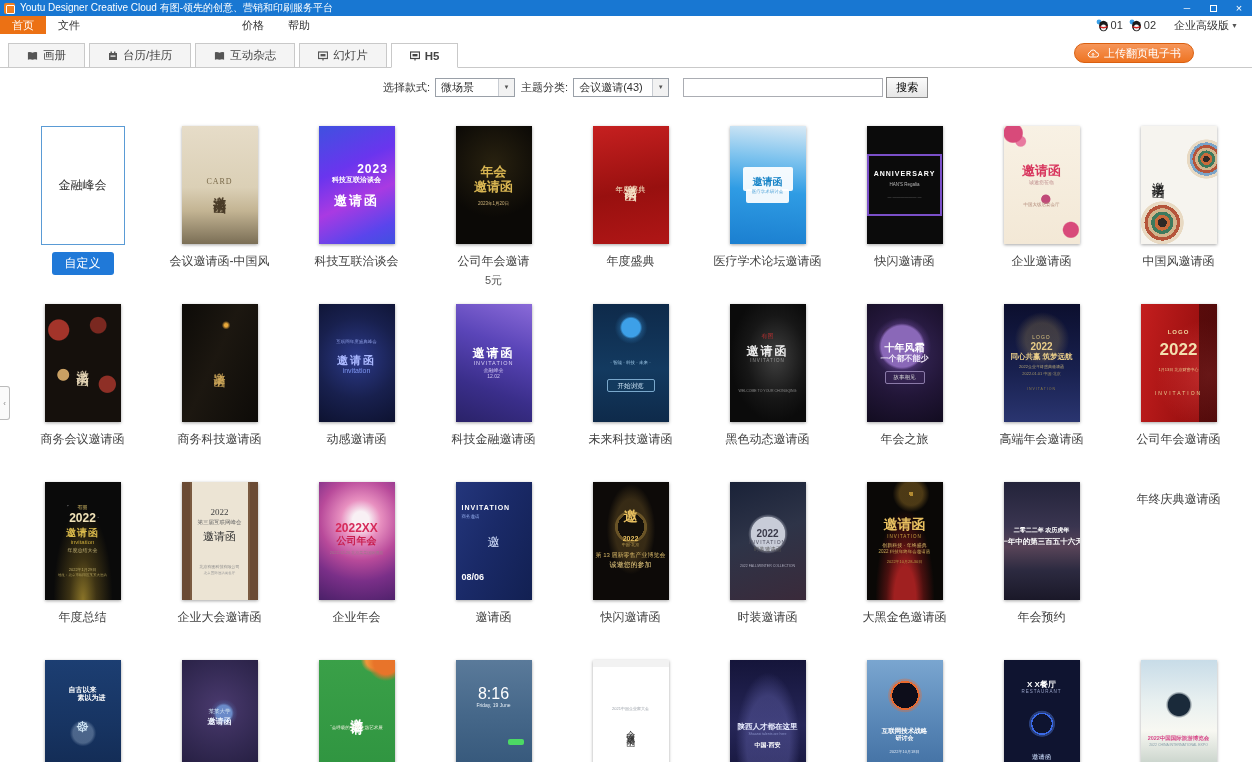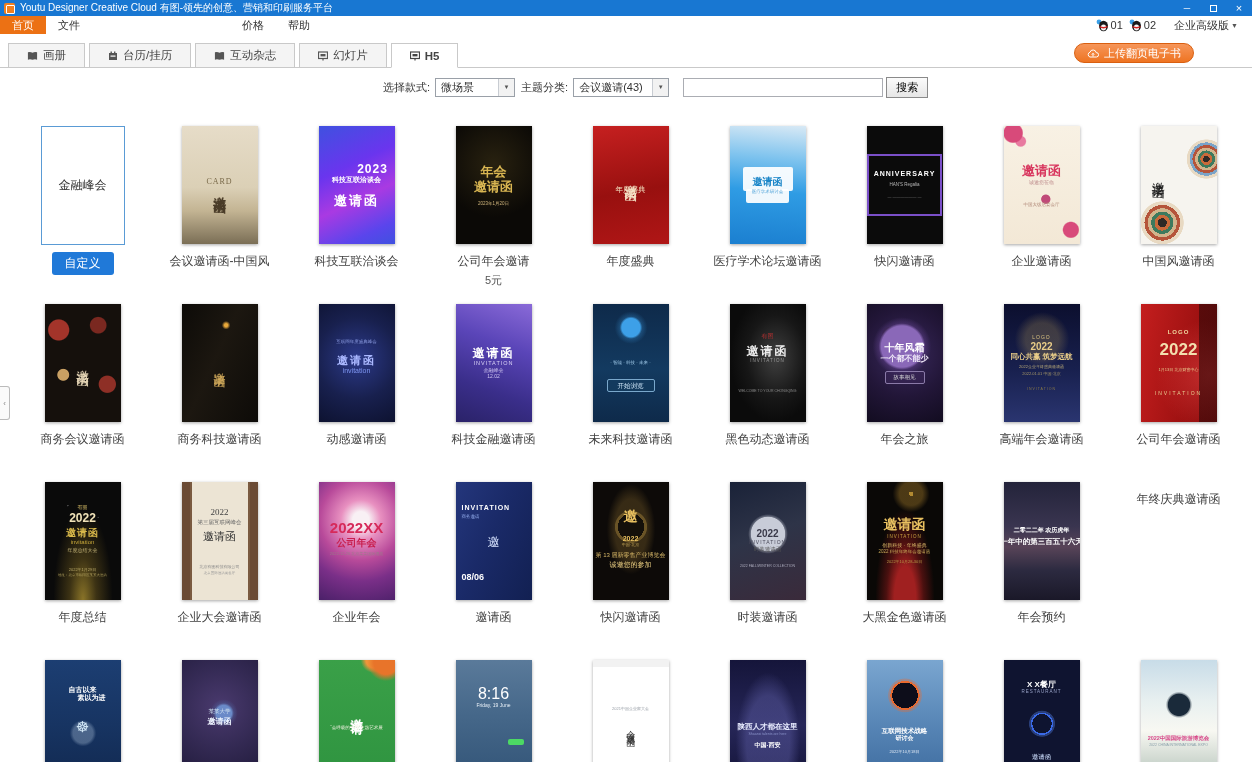--- a/index.html
+++ b/index.html
@@ -322,21 +322,21 @@
         <span class="tl ff" style="color: rgb(68, 68, 68); font-size: 9px;">2022</span>
         <span class="tl" style="color: rgb(102, 102, 102); font-size: 5.5px; margin-top: 2px;">第三届互联网峰会</span>
         <span class="tl ff" style="color: rgb(51, 51, 51); font-size: 11px; margin-top: 4px;">邀请函</span>
         <span class="tl" style="color: rgb(136, 136, 136); font-size: 4px; margin-top: 22px;">北京有图科技有限公司</span>
         <span class="tl" style="color: rgb(153, 153, 153); font-size: 3.5px; margin-top: 2px;">北京国际酒店宴会厅</span>
       </div>
       <div class="card-label">企业大会邀请函</div>
     </div>
     <div class="card">
       <div class="thumb" style="background: radial-gradient(circle at 55% 32%, rgb(248, 240, 244) 0px, rgb(248, 240, 244) 9%, rgb(232, 144, 192) 22%, rgb(184, 74, 154) 45%, rgb(122, 47, 136) 68%, rgb(74, 32, 104) 100%);">
-        <span class="tl" style="color: rgb(214, 42, 90); font-size: 15px; font-weight: bold; margin-top: -6px;">2022XX</span>
+        <span class="tl" style="color: rgb(214, 42, 90); font-size: 12px; font-weight: bold; margin-top: -6px;">2022XX</span>
         <span class="tl" style="color: rgb(200, 32, 80); font-size: 10px; font-weight: bold;">公司年会</span>
         <span class="tl" style="color: rgb(154, 122, 138); font-size: 4px; margin-top: 4px;">2022-12-26 北京某某国际酒店</span>
       </div>
       <div class="card-label">企业年会</div>
     </div>
     <div class="card">
       <div class="thumb" style="background: linear-gradient(115deg, rgb(36, 54, 124) 0%, rgb(26, 42, 104) 45%, rgb(18, 32, 82) 100%);">
         <span class="tl" style="color: rgb(255, 255, 255); font-size: 7px; font-weight: bold; letter-spacing: 1px; margin-top: 4px; margin-left: 6px; align-self: flex-start;">INVITATION</span>
         <span class="tl" style="color: rgb(143, 168, 232); font-size: 4.5px; margin-top: 2px; margin-left: 6px; align-self: flex-start;">商务邀请</span>
         <span class="tl ff" style="color: rgb(216, 228, 255); font-size: 12px; margin-top: 16px;">邀</span>

